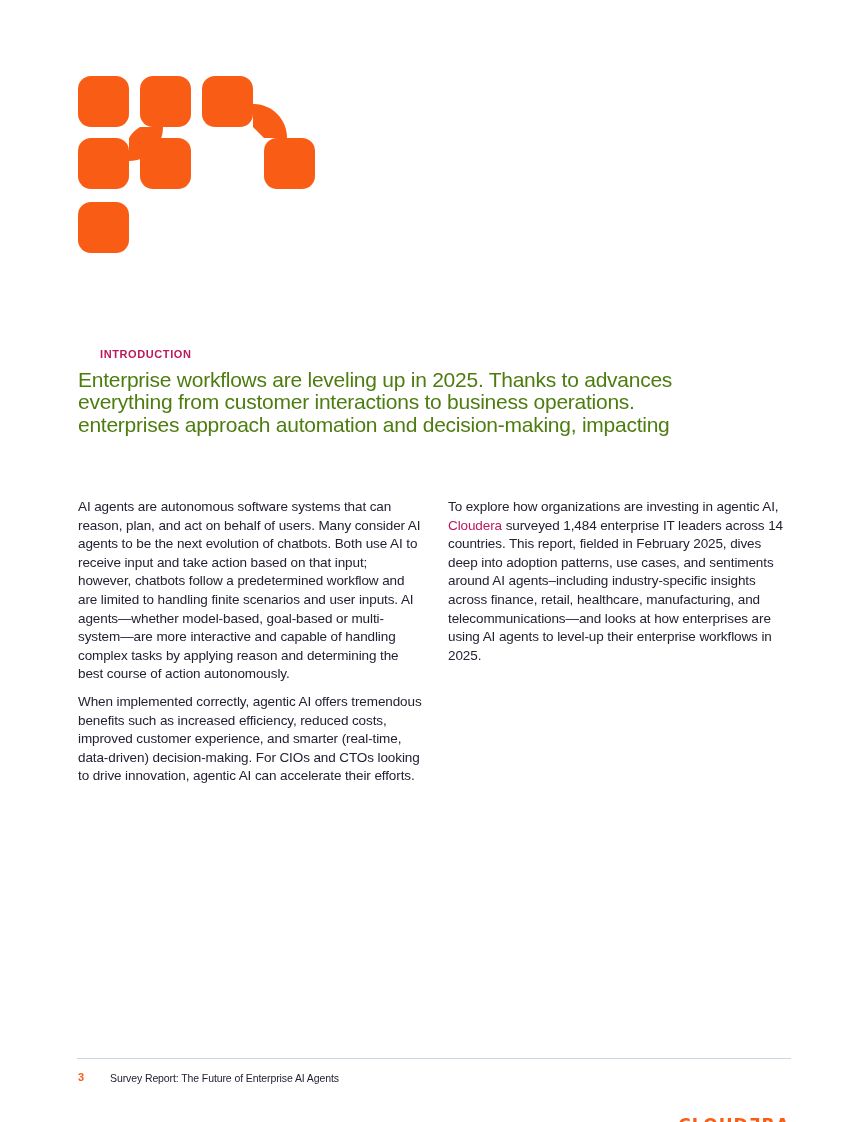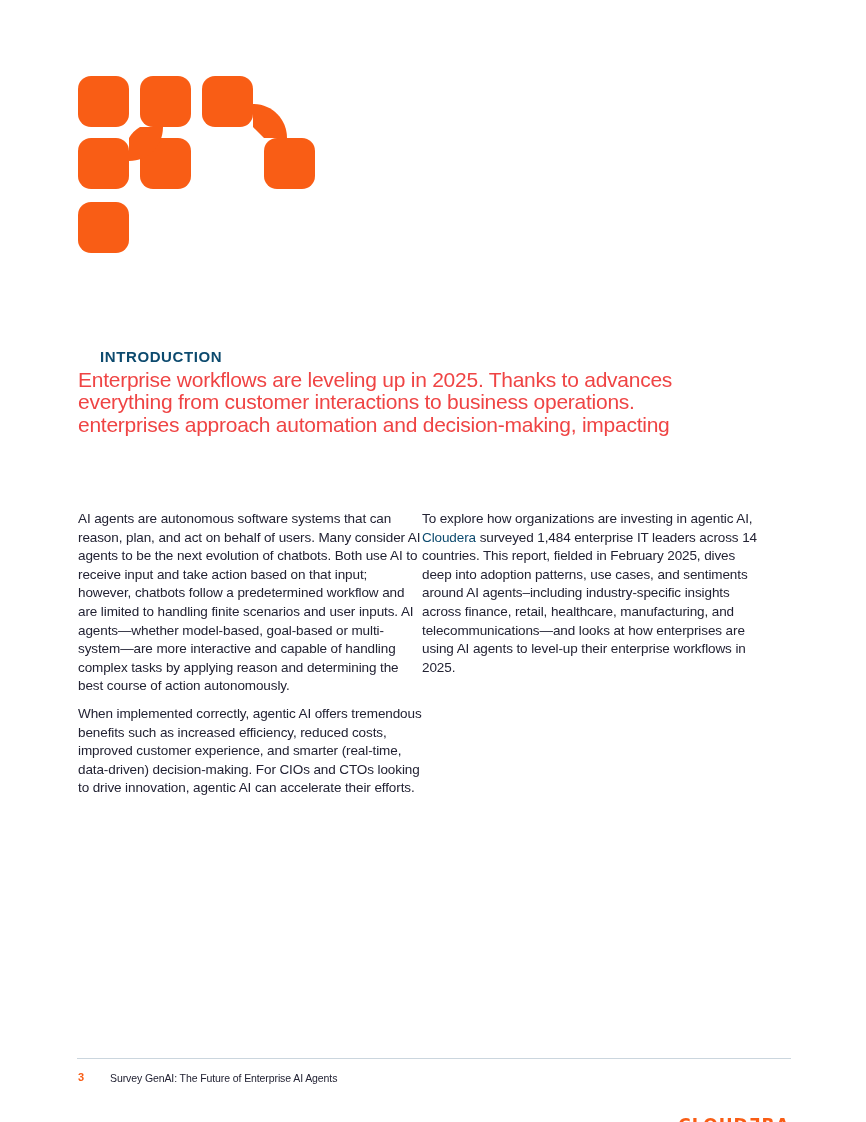--- a/index.html
+++ b/index.html
@@ -11,44 +11,44 @@
     font-family: "Liberation Sans", sans-serif;
     overflow: hidden;
   }
 
   
   .logo { position: absolute; left: 78px; top: 76px; width: 238px; height: 179px; }
 
   
   .eyebrow {
     position: absolute; left: 78px; top: 348px;
-    font-size: 15px; font-weight: 700; letter-spacing: 0.6px;
-    color: #0c4a6e;
+    font-size: 11px; font-weight: 700; letter-spacing: 0.6px;
+    color: #be185d;
     padding-left: 22px;
   }
   .headline {
     position: absolute; left: 78px; top: 369px; width: 680px;
     font-size: 21px; line-height: 22.4px; font-weight: 400;
     letter-spacing: -0.25px;
-    color: #ef4444;
+    color: #4d7c0f;
   }
 
   
   .columns {
     position: absolute; left: 78px; top: 498px; width: 714px;
-    display: flex;  margin-top: 12px;
+    display: flex; gap: 26px;
   }
   .col { width: 344px; }
   .col p {
     margin: 0 0 9px 0;
     font-size: 13.5px; line-height: 18.6px;
     letter-spacing: -0.1px;
     color: #222233;
   }
-  .link { color: #0c4a6e; text-decoration: none; cursor: pointer; }
+  .link { color: #be185d; text-decoration: none; cursor: pointer; }
 
   
   .footer-rule {
     position: absolute; left: 77px; top: 1058px; width: 714px; height: 1px;
     background: #CBD6DE;
   }
   .page-number {
     position: absolute; left: 78px; top: 1071px;
     font-size: 11px; font-weight: 700; color: #F95D15;
   }
@@ -97,16 +97,16 @@
       <p>AI agents are autonomous software systems that can reason, plan, and act on behalf of users. Many consider AI agents to be the next evolution of chatbots. Both use AI to receive input and take action based on that input; however, chatbots follow a predetermined workflow and are limited to handling finite scenarios and user inputs. AI agents—whether model-based, goal-based or multi-system—are more interactive and capable of handling complex tasks by applying reason and determining the best course of action autonomously.</p>
       <p>When implemented correctly, agentic AI offers tremendous benefits such as increased efficiency, reduced costs, improved customer experience, and smarter (real-time, data-driven) decision-making. For CIOs and CTOs looking to drive innovation, agentic AI can accelerate their efforts.</p>
     </div>
     <div class="col">
       <p><span>To explore how organizations are investing in agentic AI, </span><a class="link">Cloudera</a><span> surveyed 1,484 enterprise IT leaders across 14 countries. This report, fielded in February 2025, dives deep into adoption patterns, use cases, and sentiments around AI agents–including industry-specific insights across finance, retail, healthcare, manufacturing, and telecommunications—and looks at how enterprises are using AI agents to level-up their enterprise workflows in 2025.</span></p>
     </div>
   </div>
 
   <div class="footer-rule"></div>
   <div class="page-number">3</div>
-  <div class="footer-title">Survey GenAI: The Future of Enterprise AI Agents</div>
+  <div class="footer-title">Survey Report: The Future of Enterprise AI Agents</div>
   <div class="wordmark">CLOUDƎRA</div>
 
 </div>
 
 </body></html>

